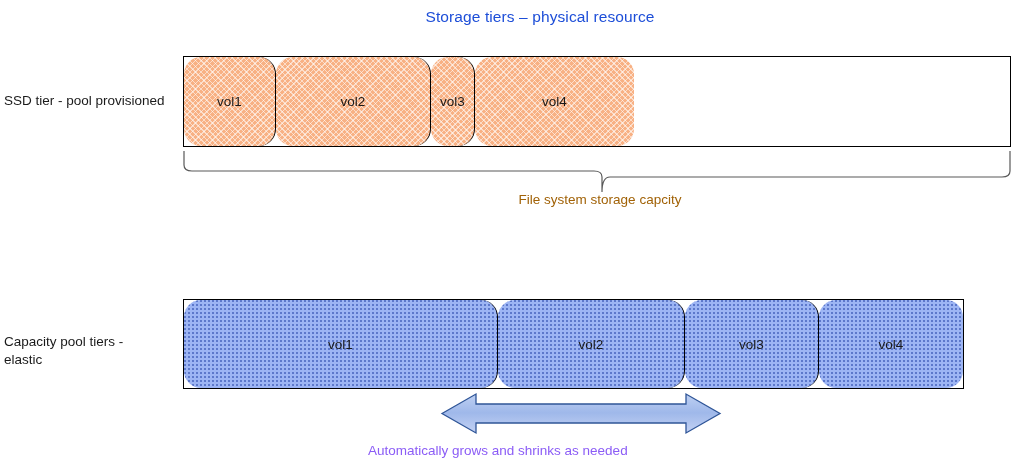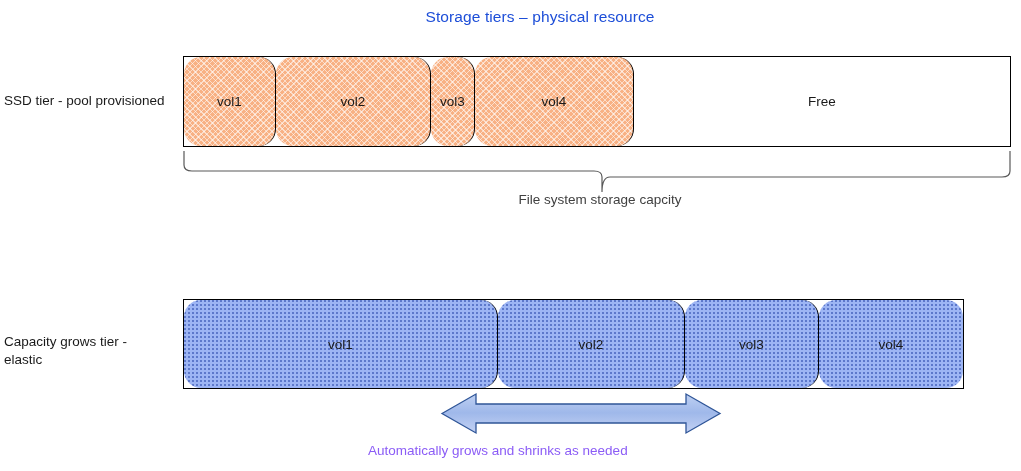--- a/index.html
+++ b/index.html
@@ -111,21 +111,21 @@
     width: 842px;
     height: 48px;
   }
   #brace-caption {
     position: absolute;
     left: 380px;
     top: 192px;
     width: 440px;
     text-align: center;
     font-size: 13.5px;
-    color: #404040;
+    color: #a16207;
   }
 
   
   #grow-arrow-svg {
     position: absolute;
     left: 440px;
     top: 391px;
     width: 282px;
     height: 45px;
   }
@@ -151,33 +151,30 @@
   </div>
   <div class="seg fill-orange" style="width:155px">
     <span class="seg-text">vol2</span>
   </div>
   <div class="seg fill-orange" style="width:44px">
     <span class="seg-text">vol3</span>
   </div>
   <div class="seg fill-orange" style="width:159px">
     <span class="seg-text">vol4</span>
   </div>
-  <div class="seg fill-white" style="flex:1 1 auto">
-    <span class="seg-text">Free</span>
-  </div>
 </div>
 
 <svg id="brace-svg" viewBox="0 0 842 48">
   <path d="M 8 5 L 8 19 Q 8 25 16 25 L 418 25 Q 426 25 426 31 L 426 46
            Q 426 31 434 31 L 826 31 Q 834 31 834 25 L 834 5" fill="none" stroke="#595959" stroke-width="1.2"></path>
 </svg>
 
 <div id="brace-caption">File system storage capcity</div>
 
-<div class="row-label" id="capacity-pool-label">Capacity grows tier -
+<div class="row-label" id="capacity-pool-label">Capacity pool tiers -
 elastic</div>
 
 <div class="bar" id="capacity-bar">
   <div class="seg fill-blue" style="width:314px">
     <span class="seg-text">vol1</span>
   </div>
   <div class="seg fill-blue" style="width:187px">
     <span class="seg-text">vol2</span>
   </div>
   <div class="seg fill-blue" style="width:134px">

